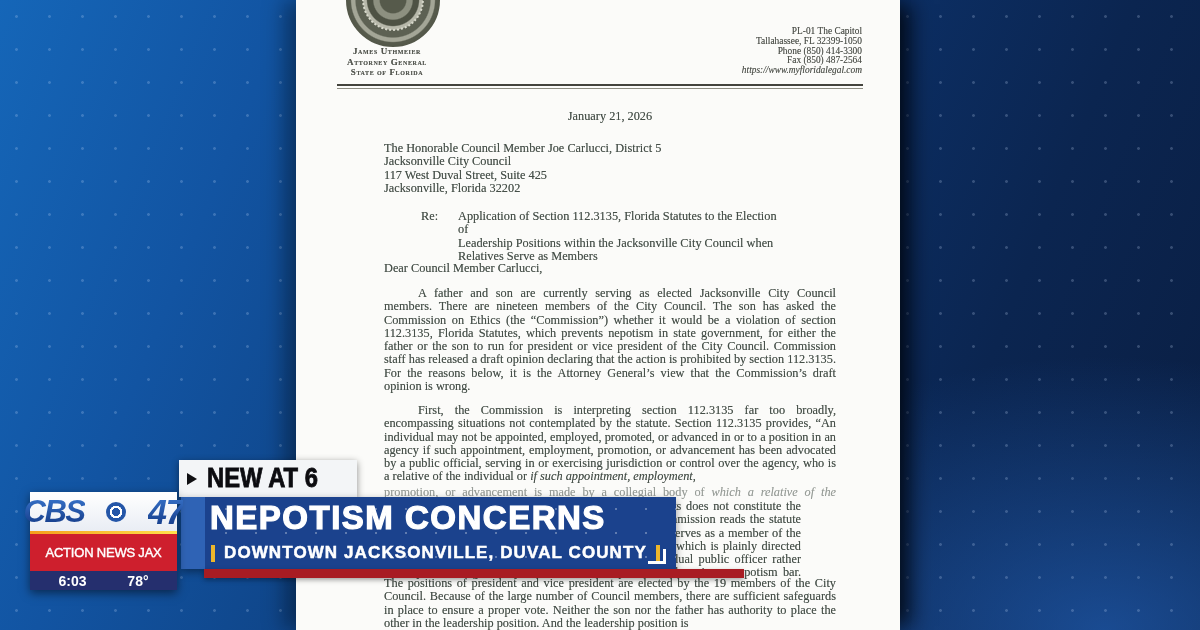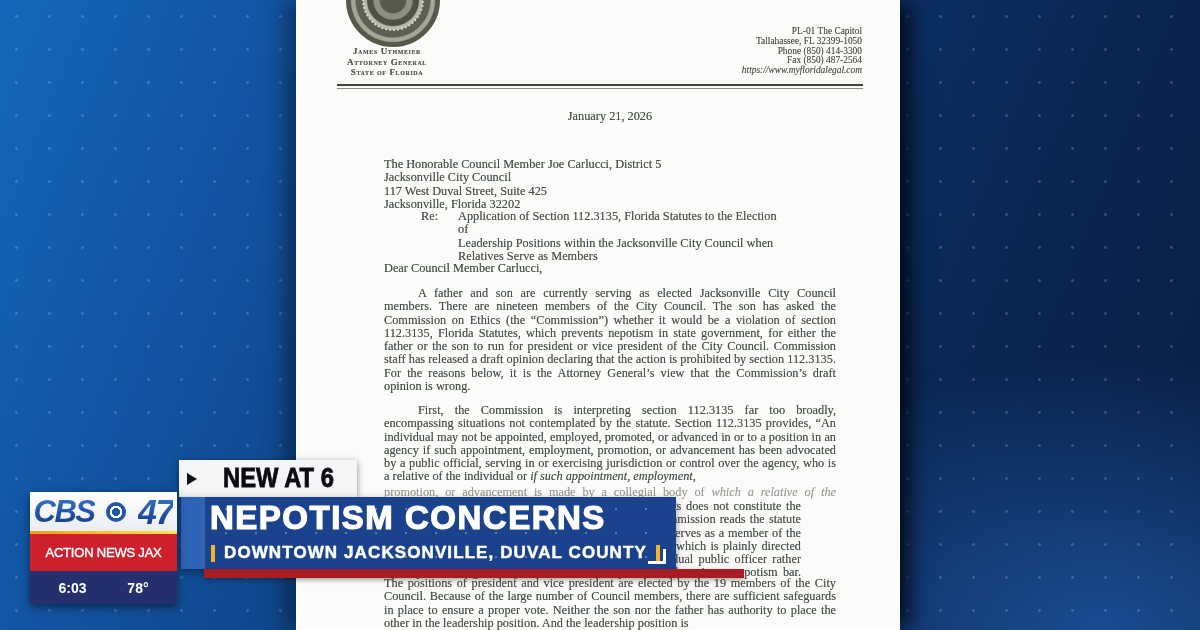--- a/index.html
+++ b/index.html
@@ -23,35 +23,35 @@
     border:2px dotted #d8d9cc;}
   .lh-name{position:absolute;left:9px;top:46px;width:164px;text-align:center;
     font-size:9px;line-height:10.5px;font-variant:small-caps;font-weight:bold;letter-spacing:.6px;color:#52544d;}
   .lh-addr{position:absolute;left:300px;top:27px;width:266px;text-align:right;
     font-size:9.4px;line-height:9.8px;color:#4e504a;}
   .lh-addr .site{font-style:italic;}
   .rule{position:absolute;left:41px;top:84px;width:526px;height:2px;
     border-top:2px solid #43433d;border-bottom:1px solid #8d8d83;}
   .date{position:absolute;left:88px;top:109px;width:452px;text-align:center;font-size:12.3px;}
   .block{position:absolute;left:88px;width:452px;font-size:12.3px;line-height:13.25px;}
-  .recipient{top:158px;}
+  .recipient{top:142px;}
   .re{top:210px;left:125px;width:360px;display:flex;}
   .re .lbl{width:37px;flex:none;}
   .salutation{top:262px;}
   .para{text-align:justify;text-indent:34px;margin:0;}
   .p1{top:287px;}
   .p2{top:404px;height:93px;overflow:hidden;}
   .faded{top:486px;opacity:.55;filter:blur(.4px);text-align:justify;text-align-last:justify;}
   .hiddenlines{top:500px;width:417px;}
   .jline{text-align:justify;text-align-last:justify;height:13.25px;overflow:hidden;}
   .p3{top:577px;text-indent:0;}
 
   
   .kicker{position:absolute;left:179px;top:460px;width:178px;height:37px;background:#f3f5f7;
-    box-shadow:0 2px 7px rgba(0,0,0,.45);display:flex;align-items:center;gap:16px;}
+    box-shadow:0 2px 7px rgba(0,0,0,.45);display:flex;align-items:center;}
   .tri{width:0;height:0;border-left:10px solid #101013;border-top:6px solid rgba(0,0,0,0);
     border-bottom:6px solid rgba(0,0,0,0);margin-left:8px;}
   .kicker .ktext{font-size:27px;font-weight:800;color:#0c0c10;letter-spacing:0;
     transform:scaleX(.88);transform-origin:left center;margin-left:10px;white-space:nowrap;
     -webkit-text-stroke:.8px #0c0c10;}
   .banner{position:absolute;left:181px;top:497px;width:495px;height:72px;background-color:#1b428d;
     background-image:radial-gradient(rgba(255,255,255,.30) 1px, rgba(0,0,0,0) 1.5px);
     background-size:30px 24px;box-shadow:0 3px 8px rgba(0,0,0,.4);}
   .banner::before{content:"";position:absolute;left:0;top:0;width:24px;height:72px;background:#2f63b5;}
   .headline{position:absolute;left:29px;top:2px;font-size:33px;font-weight:800;color:#fff;
@@ -61,33 +61,33 @@
   .loctext{font-size:17px;font-weight:700;color:#fff;letter-spacing:1.1px;
     -webkit-text-stroke:.5px #fff;white-space:nowrap;text-align:center;}
   .cornerbr{position:absolute;right:10px;bottom:5px;width:15px;height:12px;
     border-right:3px solid #fff;border-bottom:3px solid #fff;}
   .redstrip{position:absolute;left:204px;top:569px;width:540px;height:9px;background:#a81c23;
     box-shadow:0 2px 5px rgba(0,0,0,.35);}
 
   
   .bug{position:absolute;left:30px;top:492px;width:147px;box-shadow:0 3px 9px rgba(0,0,0,.5);}
   .bug-top{height:39px;background:linear-gradient(180deg,#ffffff,#e9edf4);display:flex;
-    align-items:center;justify-content:center;gap:10px;}
+    align-items:center;justify-content:center;gap:20px;}
   .cbs,.num{font-style:italic;font-weight:800;background:linear-gradient(180deg,#3c7ad2 0%,#1c4796 70%,#123a85 100%);
     -webkit-background-clip:text;background-clip:text;color:rgba(0,0,0,0);letter-spacing:-1.5px;}
   .cbs{font-size:31px;}
   .num{font-size:35px;margin-left:1px;}
   .eye{width:20px;height:20px;border-radius:50%;flex:none;margin:0 1px;
     background:radial-gradient(circle,#2456a8 0 27%,#ffffff 29% 44%,#2456a8 46% 100%);}
   .bug-stripe{height:3px;background:linear-gradient(90deg,#f59e1c,#ffe14d);}
   .bug-red{height:37px;background:#ce1f2d;color:#fff;font-size:13px;font-weight:400;
     display:flex;align-items:center;justify-content:center;letter-spacing:-.2px;
     -webkit-text-stroke:.4px #fff;transform-origin:center;white-space:nowrap;}
   .bug-navy{height:17px;background:#252f6e;color:#fff;font-size:14px;font-weight:700;
-    display:flex;align-items:center;justify-content:space-around;padding:8px 8px;}
+    display:flex;align-items:center;justify-content:space-around;padding:1px 8px;}
 </style>
 </head>
 <body>
 
 <div class="stage">
 
   <div class="page">
     <div class="seal"></div>
 
     <div class="lh-name">

